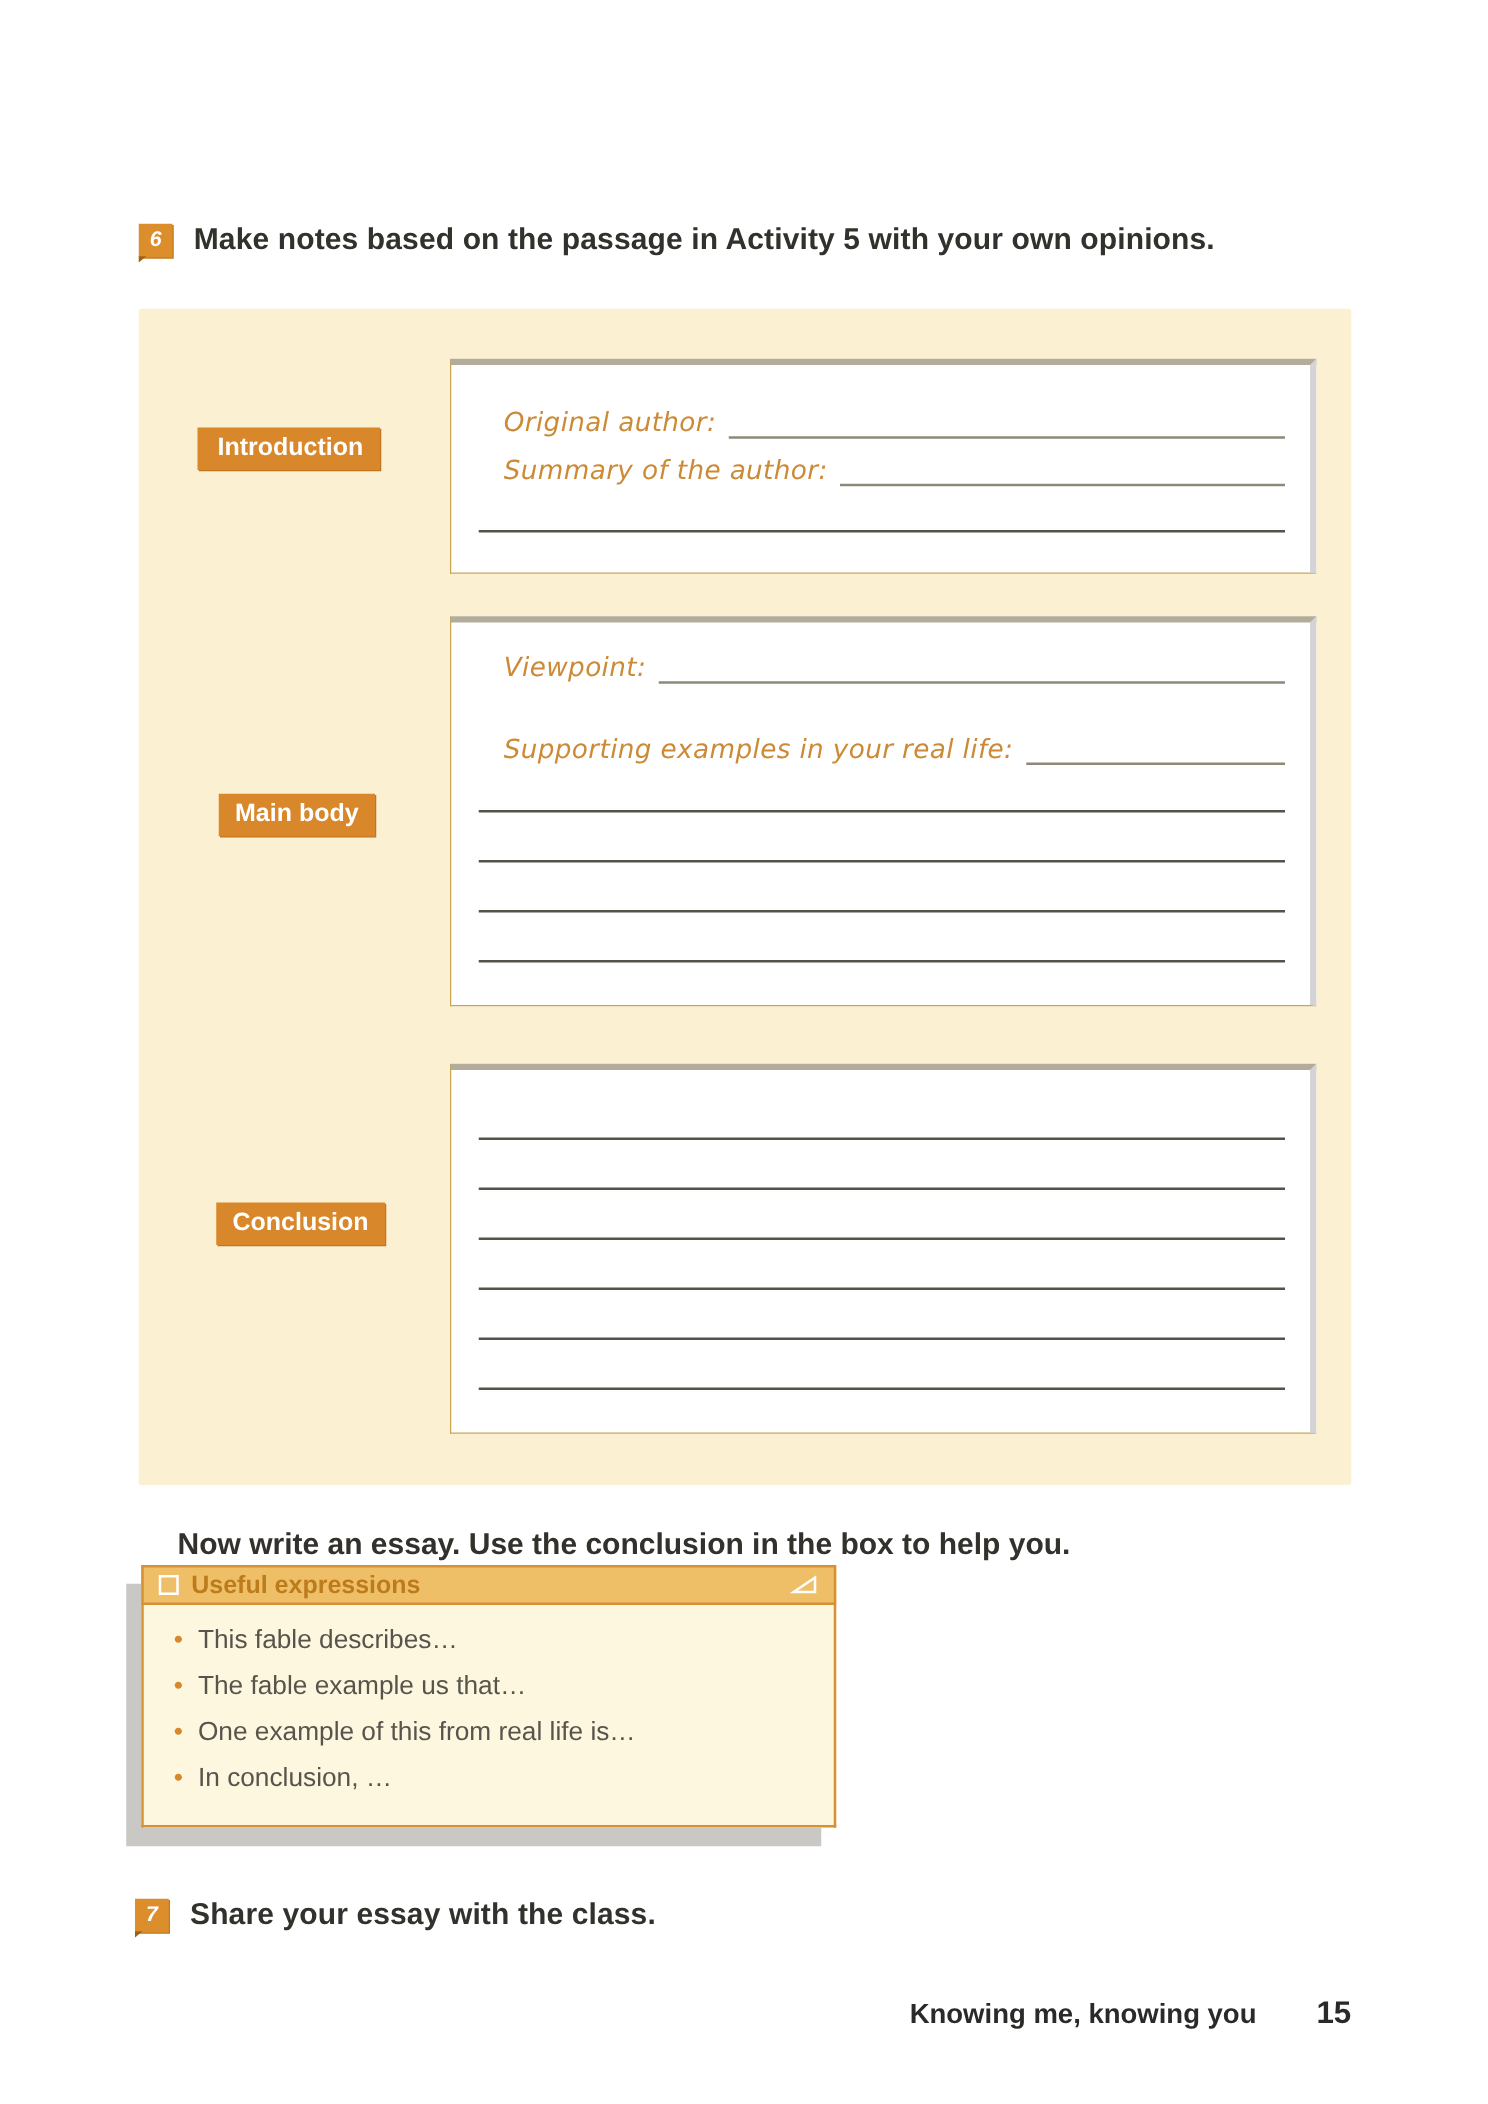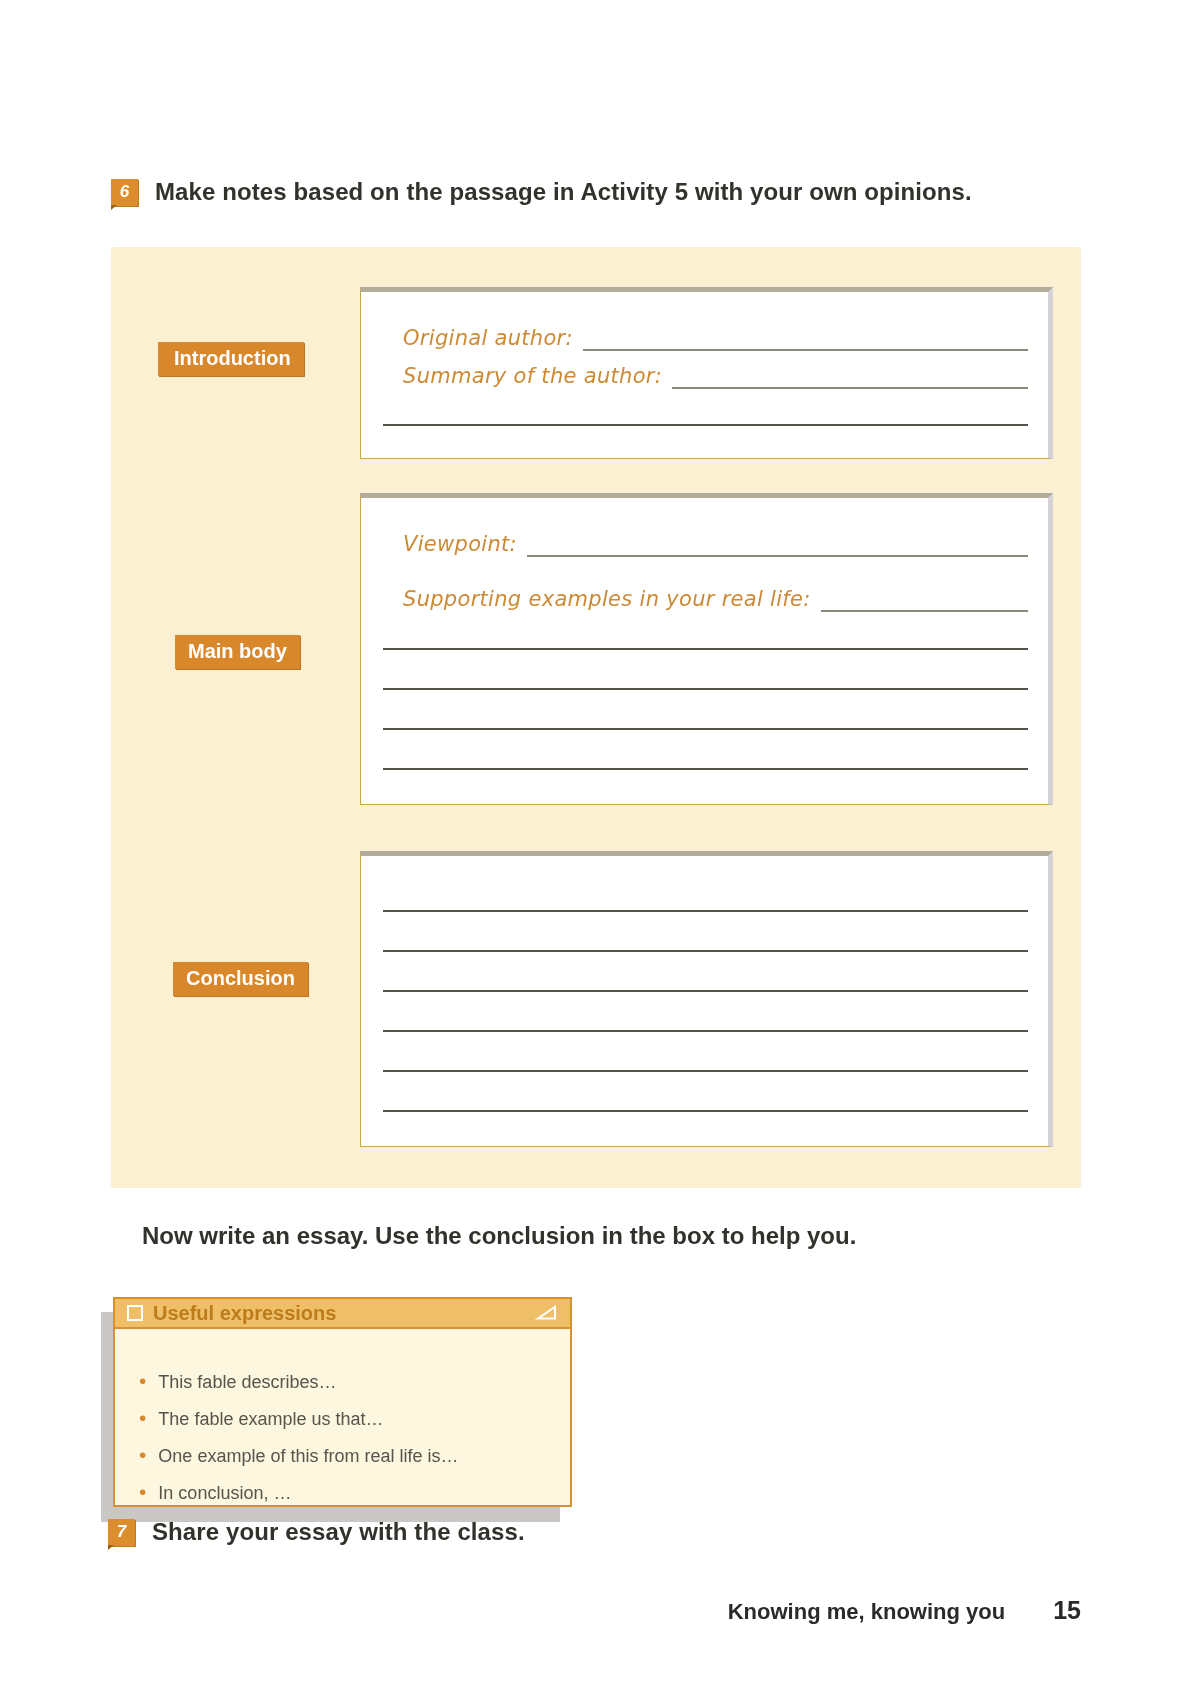--- a/index.html
+++ b/index.html
@@ -45,36 +45,36 @@
     font-family:"DejaVu Sans", sans-serif;font-style:italic;
     color:#cd8a36;font-size:21px;letter-spacing:.3px;
     padding:0 10px 1px 20px;white-space:nowrap;
   }
   .fill{flex:1;border-bottom:2px solid #8d897a;}
   .fill.blank{border-bottom:2px solid #55524a;}
   
   .essay-instr{position:absolute;left:142px;top:1222px;color:#32312c;font-size:24px;font-weight:600;}
   
   .expr-box{
-    position:absolute;left:113px;top:1297px;width:459px;
+    position:absolute;left:113px;top:1252px;width:556px;
     box-shadow:-12px 15px 0 0 #cac8c4;box-sizing:border-box;
   }
   .expr-header{
     height:28px;background:#efbf68;border:2px solid #d79133;
     display:flex;align-items:center;gap:10px;padding:0 12px;box-sizing:content-box;
   }
   .sq-icon{width:12px;height:12px;border:2px solid #ffffff;background:transparent;}
   .expr-title{flex:1;color:#bc7c1c;font-size:20px;font-weight:bold;}
   .expr-body{
     background:#fdf7e0;border:2px solid #d79133;border-top:none;
     padding:12px 0 16px 0;
   }
   .expr-item{display:flex;align-items:baseline;gap:12px;padding:4px 0 4px 24px;height:29px;}
   .bullet{color:#d8872b;font-size:21px;line-height:1;}
-  .expr-text{color:#57544c;font-size:18px;font-family:"Liberation Sans", sans-serif;margin-top:27px;}
+  .expr-text{color:#57544c;font-size:21px;font-family:"Liberation Sans", sans-serif;}
   
   .footer{
     position:absolute;top:1596px;right:109px;display:flex;align-items:baseline;gap:48px;margin-left:20px;
   }
   .footer-title{color:#2a2a28;font-size:22px;font-weight:bold;}
   .footer-page{color:#2a2a28;font-size:25px;font-weight:bold;}
 </style>
 </head>
 <body>
 
@@ -101,21 +101,21 @@
       <div class="wrow" style="top:65px;">
         <span class="hand">Summary of the author:</span>
         <span class="fill"></span>
       </div>
       <div class="wrow" style="top:102px;">
         <span class="fill blank"></span>
       </div>
     </div>
 
     <div class="note-box" style="left:249px;top:246px;width:693px;height:312px;">
-      <div class="wrow" style="top:27px;">
+      <div class="wrow" style="top:17px;">
         <span class="hand">Viewpoint:</span>
         <span class="fill"></span>
       </div>
       <div class="wrow" style="top:82px;">
         <span class="hand">Supporting examples in your real life:</span>
         <span class="fill"></span>
       </div>
       <div class="wrow" style="top:120px;">
         <span class="fill blank"></span>
       </div>

